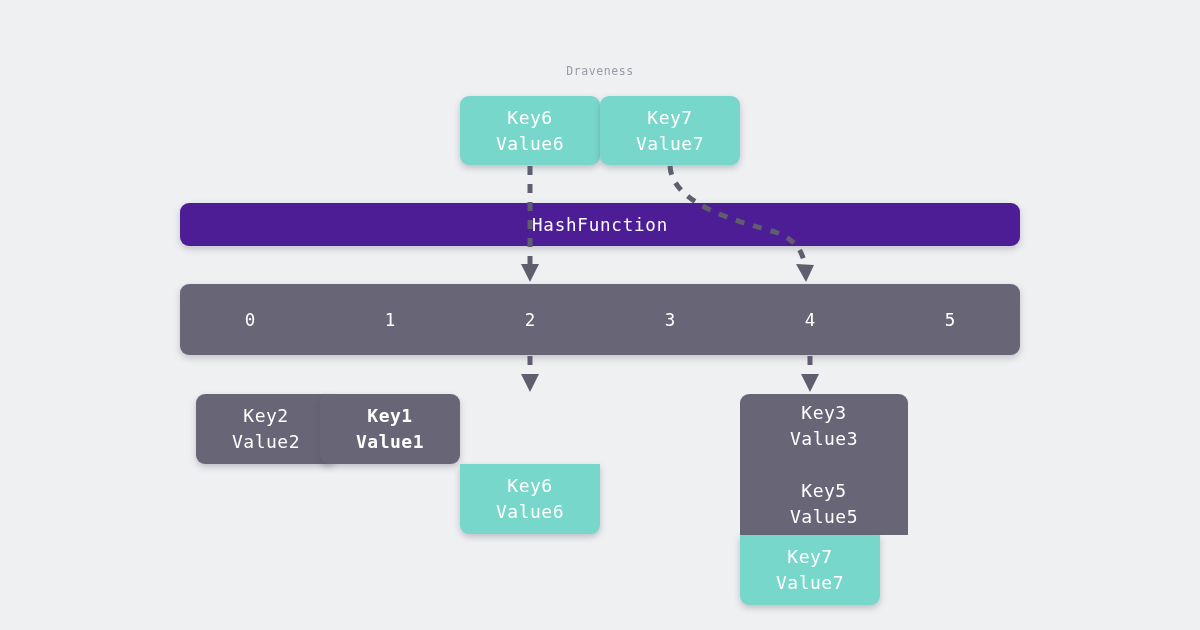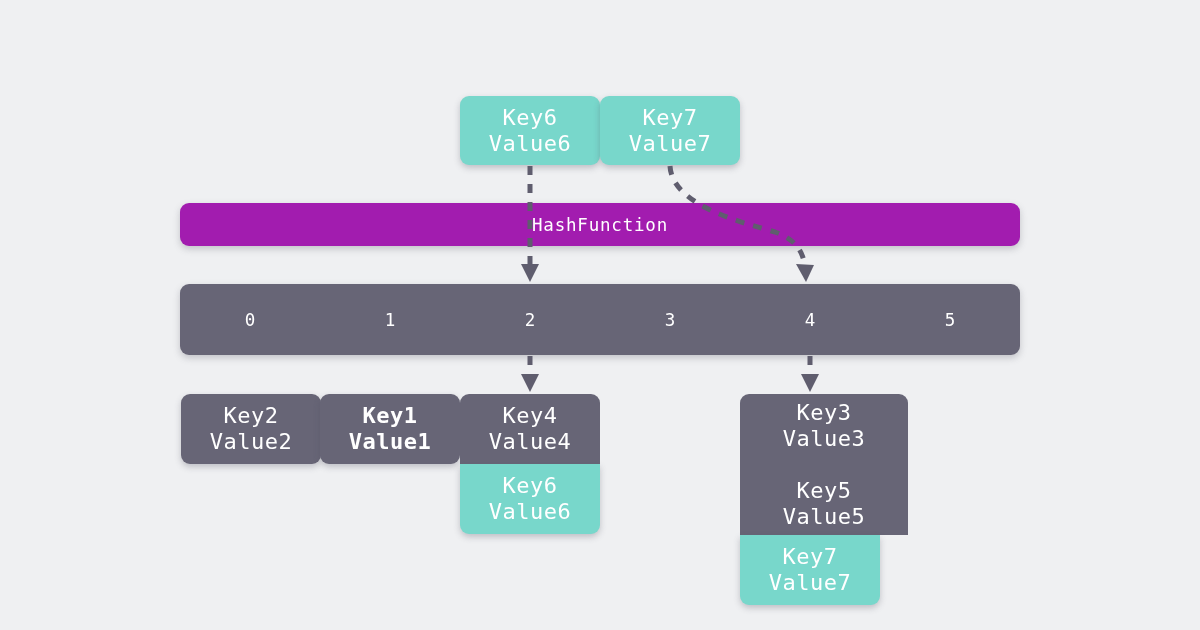--- a/index.html
+++ b/index.html
@@ -47,30 +47,30 @@
 
   
   .box {
     position: absolute;
     box-sizing: border-box;
     display: flex;
     flex-direction: column;
     align-items: center;
     justify-content: center;
     color: #ffffff;
-    font-size: 22px;
+    font-size: 18px;
     line-height: 26px;
     font-family: "DejaVu Sans Mono", monospace;
     letter-spacing: 0.5px;
     white-space: pre;
     text-align: center;
   }
   .teal   { background: #78d7cb; }
   .dark   { background: #676576; }
-  .mid    { background: #a21caf; }
+  .mid    { background: #4c1d95; }
 
   .shadow-all { box-shadow: 0 3px 6px rgba(80,80,95,0.30); }
 
   .r-all  { border-radius: 9px; }
   .r-top  { border-radius: 9px 9px 0 0; }
   .r-bot  { border-radius: 0 0 9px 9px; }
 
   
   .bar {
     position: absolute;
@@ -117,46 +117,45 @@
   }
   .arrow-head {
     fill: #5f5d6e;
   }
 </style>
 </head>
 <body>
 
 <div id="canvas">
 
+  <div class="subtitle">Draveness</div>
 
   <div class="box teal r-all shadow-all" style="left:460px; top:96px; width:140px; height:69px;">Key6
 Value6</div>
 
   <div class="box teal r-all shadow-all" style="left:600px; top:96px; width:140px; height:69px;">Key7
 Value7</div>
 
   <div class="bar mid hashbar" style="left:180px; top:203px; width:840px; height:43px;">HashFunction</div>
 
   <div class="bar dark slots" style="left:180px; top:284px; width:840px; height:71px;">
     <div class="slot">0</div>
     <div class="slot">1</div>
     <div class="slot">2</div>
     <div class="slot">3</div>
     <div class="slot">4</div>
     <div class="slot">5</div>
   </div>
 
-  <div class="box dark r-all shadow-all" style="left:181px; top:394px; width:140px; height:70px;">Key2
+  <div class="box dark r-all shadow-all" style="left:196px; top:394px; width:140px; height:70px;">Key2
 Value2</div>
 
   <div class="box dark r-all shadow-all" style="left:320px; top:394px; width:140px; height:70px;font-weight:bold;">Key1
 Value1</div>
 
-  <div class="box dark r-top" style="left:460px; top:394px; width:140px; height:70px;">Key4
-Value4</div>
   <div class="box teal r-bot shadow-all" style="left:460px; top:464px; width:140px; height:70px;">Key6
 Value6</div>
 
   <div class="box dark r-top" style="left:740px; top:394px; width:168px; height:141px;">Key3
 Value3
 
 Key5
 Value5</div>
   <div class="box teal r-bot shadow-all" style="left:740px; top:535px; width:140px; height:70px;">Key7
 Value7</div>

